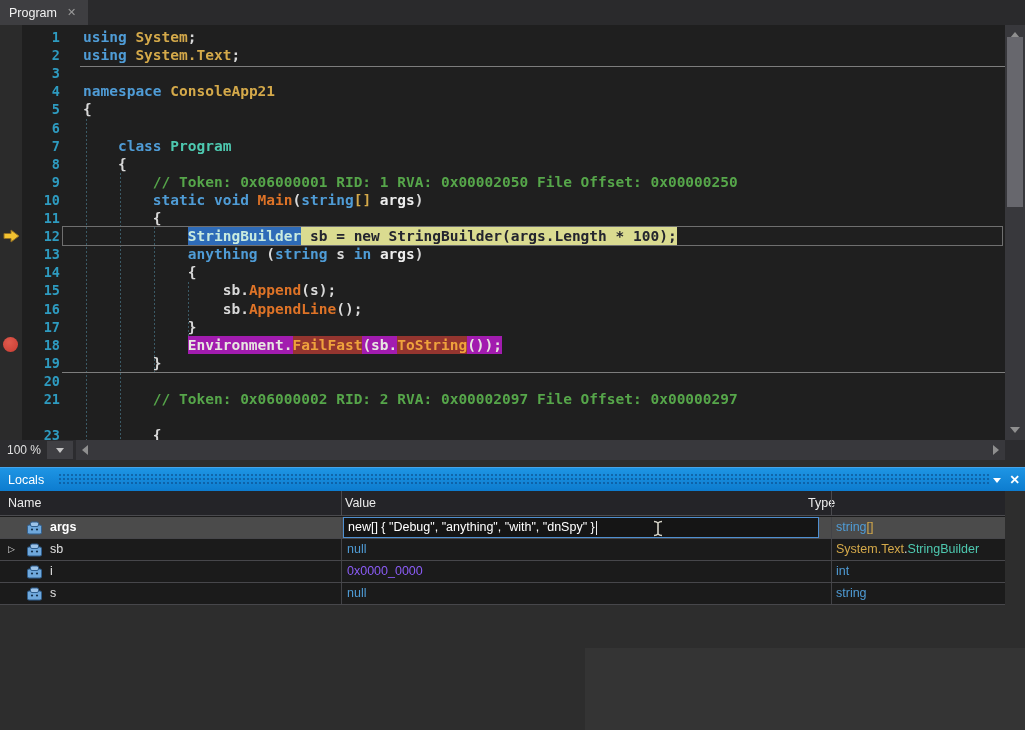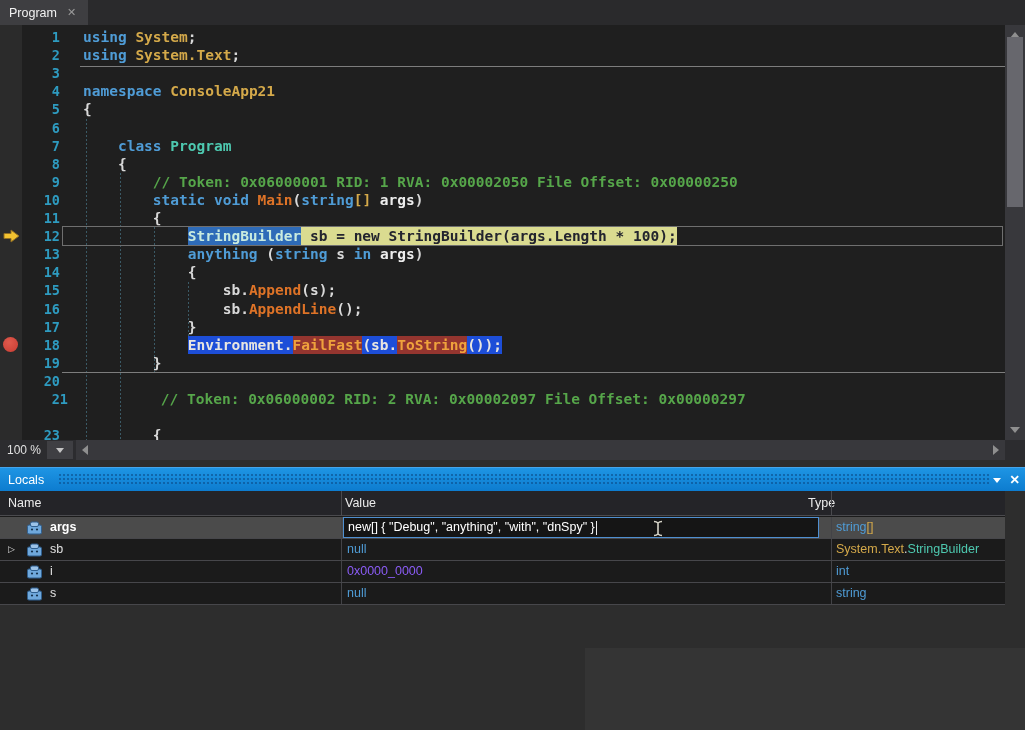--- a/index.html
+++ b/index.html
@@ -41,21 +41,21 @@
   .lcode span { display:inline-block; white-space:pre; height:18.1px; line-height:18.1px; vertical-align:top; }
   .seg-kw { color:#4f9cd6; }
   .seg-ns { color:#d4a94a; }
   .seg-ty { color:#4ec9b0; }
   .seg-me { color:#de7327; }
   .seg-cm { color:#56a64a; }
   .seg-pl { color:#d8d8d8; }
   .seg-pb { color:#ececec; }
   .seg-selty   { background:#2e6bb8; color:#c9ebdf; }
   .seg-curstmt { background:#dadb90; color:#23242e; }
-  .seg-rp { background:#1d4ed8; color:#e8e6e1; }
+  .seg-rp { background:#a21caf; color:#e8e6e1; }
   .seg-rm { background:#94352f; color:#efa23c; }
   .exec-arrow { position:absolute; left:3px; top:204px; z-index:4; }
   .breakpoint { position:absolute; left:3px; top:312px; width:15px; height:15px; border-radius:50%;
     background:radial-gradient(circle at 40% 35%, #e05a4d, #c93c32); z-index:4; }
   
   .hscroll-row { position:absolute; left:0; top:440px; width:1025px; height:20px; background:#2c2c2f; }
   .zoom-label { position:absolute; left:7px; top:0; height:20px; line-height:20px; color:#e0e0e0; font-size:12px; }
   .zoom-btn { position:absolute; left:47px; top:1px; width:26px; height:18px; background:#3f3f43;
     display:flex; align-items:center; justify-content:center; }
   .dd-caret { width:0; height:0; border-left:4px solid transparent; border-right:4px solid transparent; border-top:5px solid #c4c4c4; }
@@ -200,21 +200,21 @@
           <div class="lcode"><span class="seg-pl">            </span><span class="seg-rp">Environment.</span><span class="seg-rm">FailFast</span><span class="seg-rp">(sb.</span><span class="seg-rm">ToString</span><span class="seg-rp">());</span></div>
         </div>
         <div class="cline" style="top: 328.8px;">
           <div class="lnum">19</div>
           <div class="lcode"><span class="seg-pl">        }</span></div>
         </div>
         <div class="cline" style="top: 346.9px;">
           <div class="lnum">20</div>
           <div class="lcode"></div>
         </div>
-        <div class="cline" style="top: 365px; margin-left: 8px;">
+        <div class="cline" style="top: 365px;">
           <div class="lnum">21</div>
           <div class="lcode"><span class="seg-pl">        </span><span class="seg-cm">// Token: 0x06000002 RID: 2 RVA: 0x00002097 File Offset: 0x00000297</span></div>
         </div>
         <div class="cline" style="top: 400px; margin-top: 37px;">
           <div class="lnum">22</div>
         </div>
         <div class="cline" style="top: 401.2px;">
           <div class="lnum">23</div>
           <div class="lcode"><span class="seg-pl">        {</span></div>
         </div>

